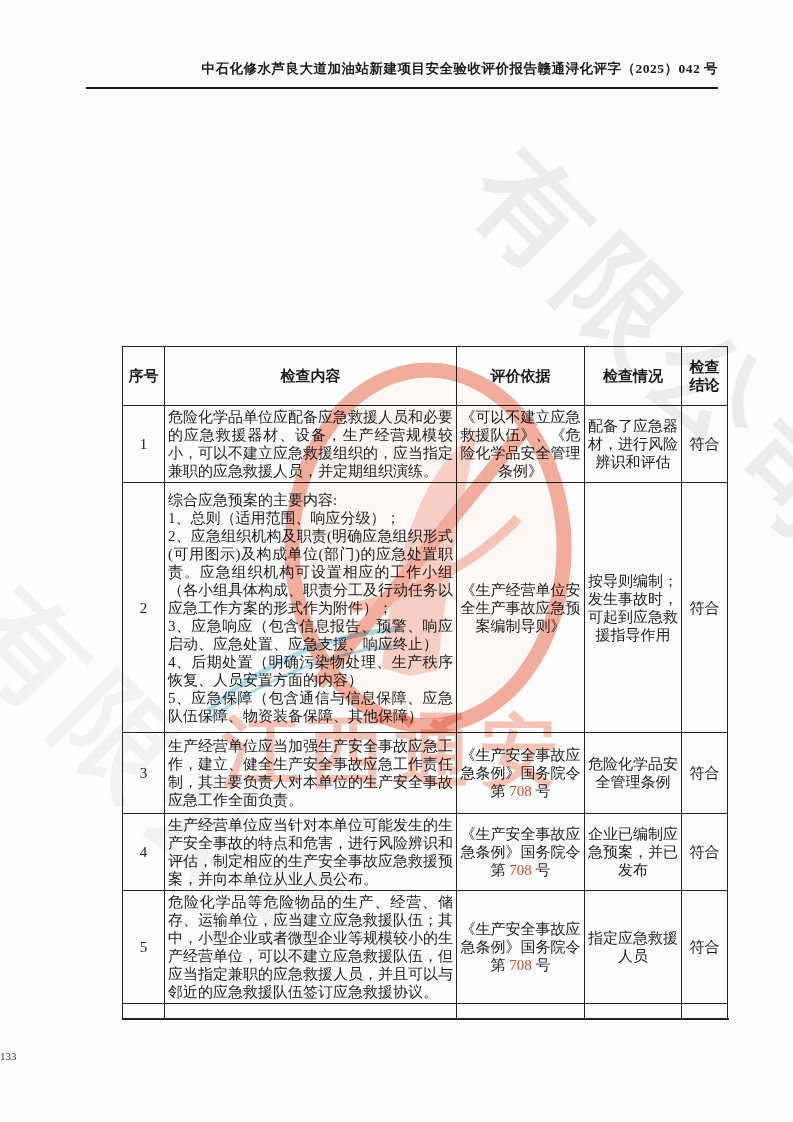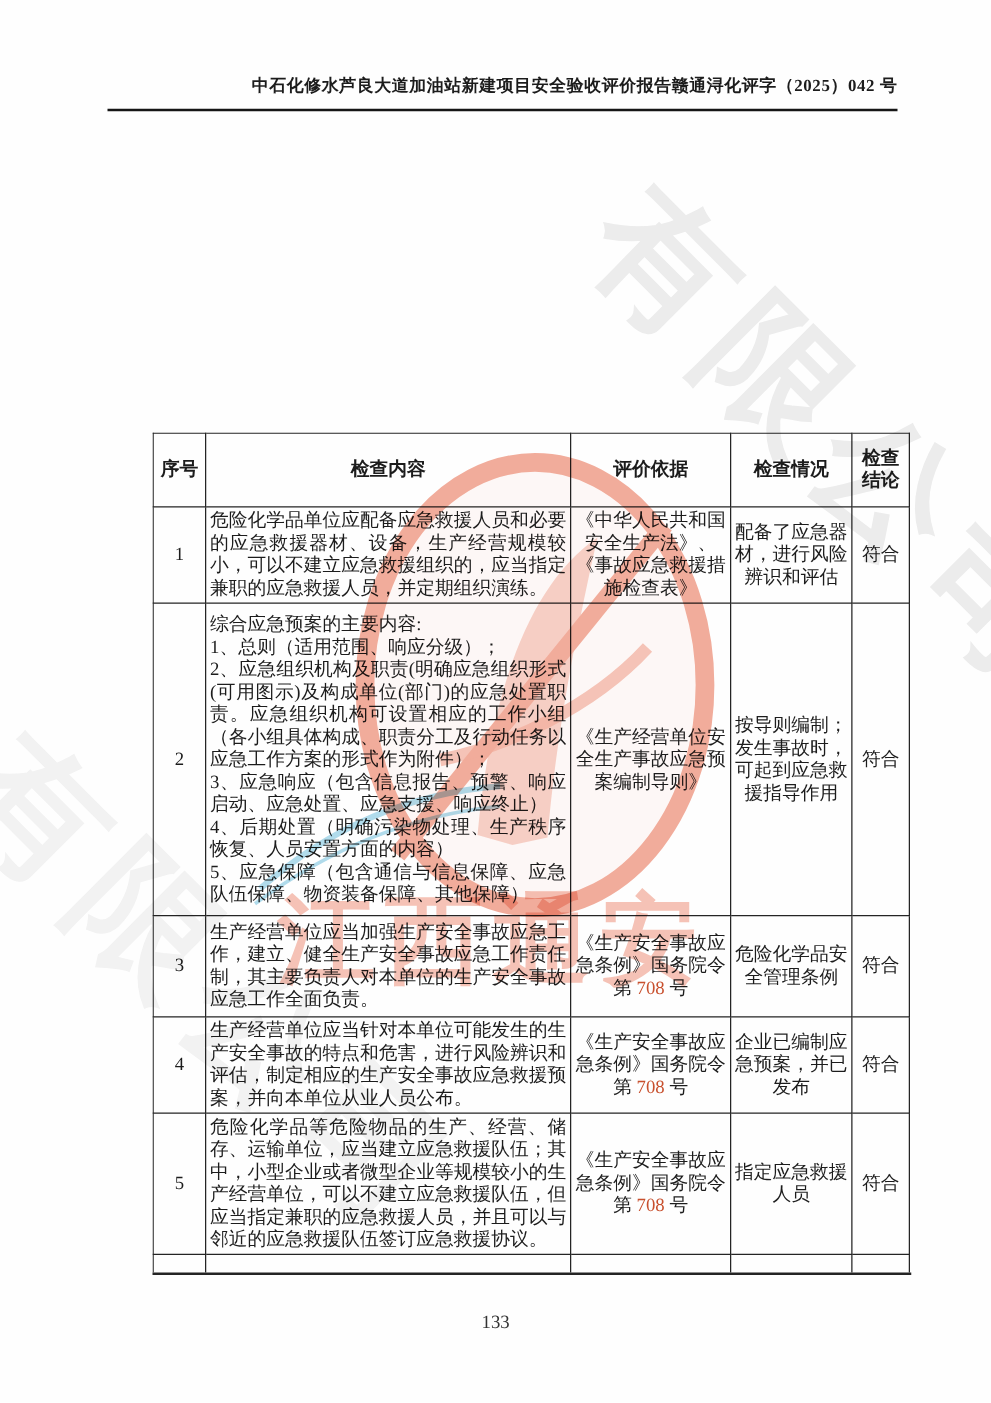--- a/index.html
+++ b/index.html
@@ -58,21 +58,21 @@
     height:59px;
   }
   td.cell-no,{text-align:center;}
   td.cell-no{text-align:center;}
   td.cell-content{text-align:justify;white-space:pre-line;}
   td.cell-basis,td.cell-situation,td.cell-conclusion{text-align:center;}
   .red-num{color:var(--red-number);}
   
   .page-number{
     position:absolute;left:0;right:0;top:1050px;
-    text-align:center;font-size:15px;color:#333;
+    text-align:left;font-size:11px;color:#333;
   }
   
   .wm{position:absolute;pointer-events:none;mix-blend-mode:multiply;}
   .seal-svg{left:282px;top:358px;width:292px;height:380px;opacity:.55;}
   .seal-text{
     left:222px;top:700px;width:420px;
     font-size:78px;font-weight:700;letter-spacing:8px;
     color:var(--seal-red);opacity:.40;
     font-family:Liberation Sans, sans-serif;
     white-space:nowrap;
@@ -115,21 +115,21 @@
           <th>检查内容</th>
           <th>评价依据</th>
           <th>检查情况</th>
           <th>检查结论</th>
         </tr>
       </thead>
       <tbody>
         <tr style="height:70px">
           <td class="cell-no">1</td>
           <td class="cell-content">危险化学品单位应配备应急救援人员和必要的应急救援器材、设备，生产经营规模较小，可以不建立应急救援组织的，应当指定兼职的应急救援人员，并定期组织演练。</td>
-          <td class="cell-basis"><span>《中华人民共和国安全生产法》、《事故应急救援措施检查表》</span><span class="red-num"></span><span></span></td>
+          <td class="cell-basis"><span>《可以不建立应急救援队伍》、《危险化学品安全管理条例》</span><span class="red-num"></span><span></span></td>
           <td class="cell-situation">配备了应急器材，进行风险辨识和评估</td>
           <td class="cell-conclusion">符合</td>
         </tr>
         <tr style="height:250px">
           <td class="cell-no">2</td>
           <td class="cell-content">综合应急预案的主要内容:
 1、总则（适用范围、响应分级）；
 2、应急组织机构及职责(明确应急组织形式(可用图示)及构成单位(部门)的应急处置职责。应急组织机构可设置相应的工作小组（各小组具体构成、职责分工及行动任务以应急工作方案的形式作为附件）；
 3、应急响应（包含信息报告、预警、响应启动、应急处置、应急支援、响应终止）
 4、后期处置（明确污染物处理、生产秩序恢复、人员安置方面的内容）

